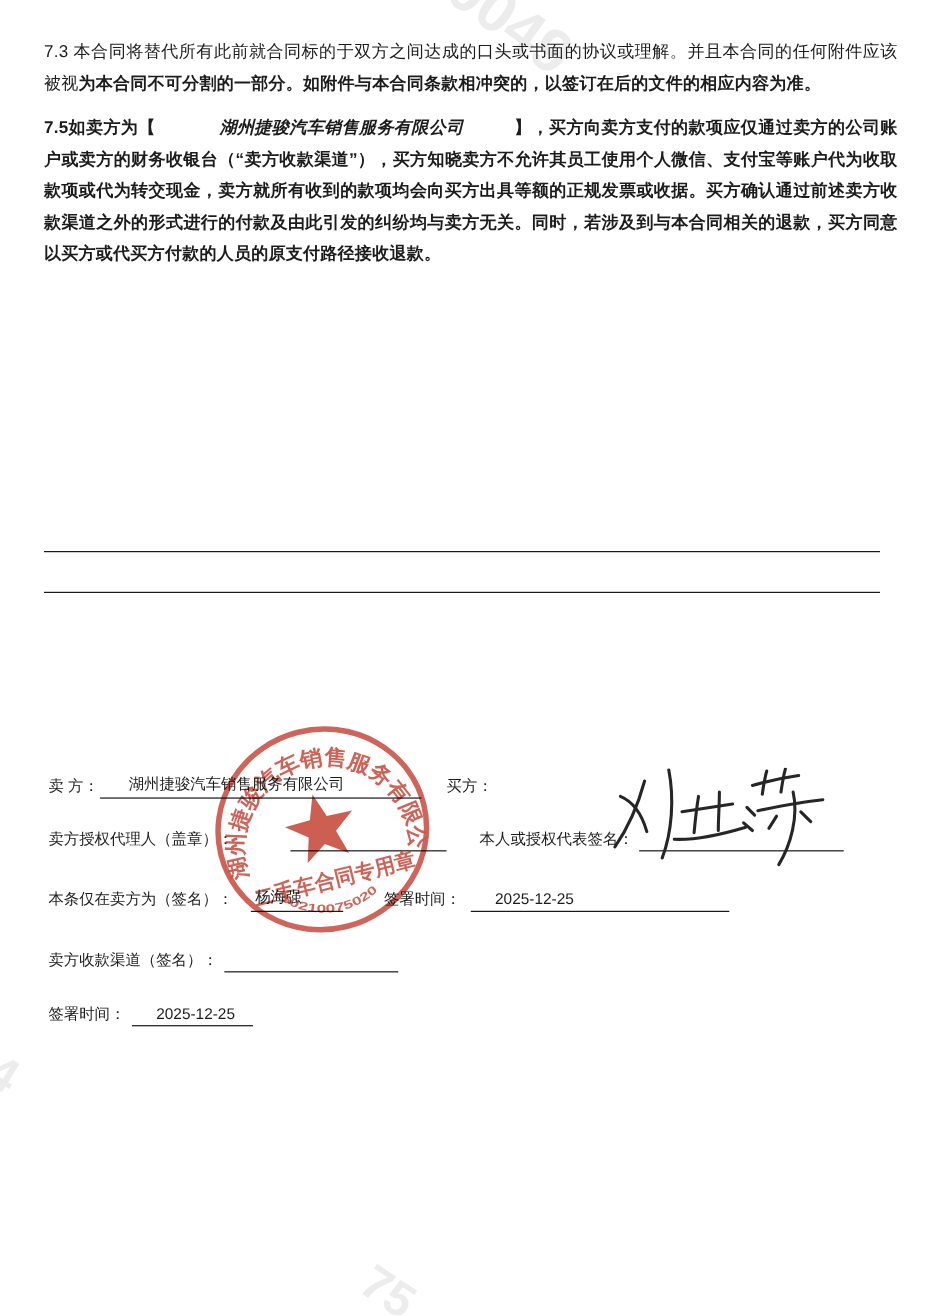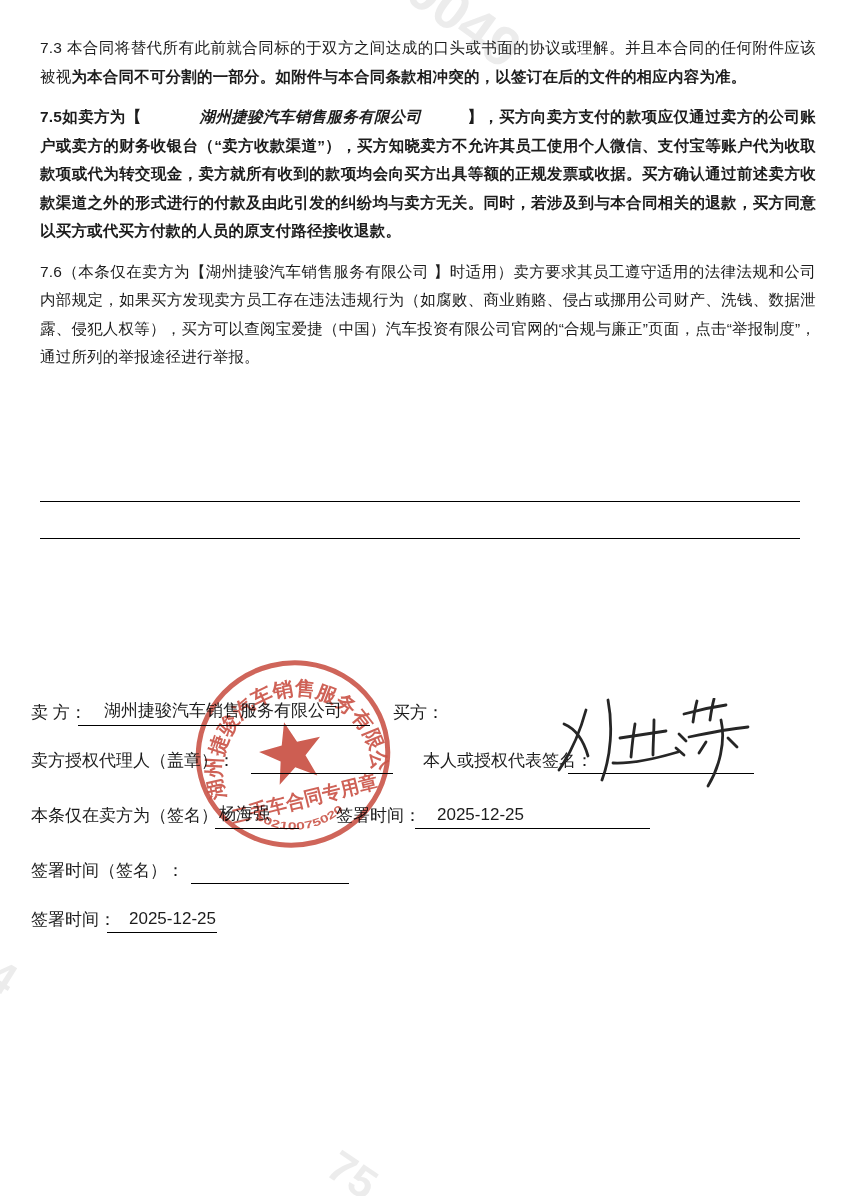--- a/index.html
+++ b/index.html
@@ -19,21 +19,21 @@
   .clause-77 { margin-top:14px; }
   .heading-8 { font-weight:700; margin-top:22px; text-align:left; }
   .company-inline { font-weight:700; font-style:italic; margin:0 46px 0 58px; }
   .filled-line {
     border-bottom:1.6px solid #000; min-height:29px; text-align:left;
   }
   .blank-line {
     position:absolute; left:40px; width:760px; height:0;
     border-bottom:1.6px solid #000;
   }
-  .sig-row { position:absolute; left:3px; width:750px; height:26px; font-size:17px; }
+  .sig-row { position:absolute; left:16px; width:750px; height:26px; font-size:14px; }
   .sig-label { position:absolute; bottom:2px; white-space:nowrap; }
   .sig-fill {
     position:absolute; bottom:0; height:26px;
     border-bottom:1.6px solid #000; white-space:nowrap;
   }
   .sig-fill span { position:absolute; bottom:3px; white-space:nowrap; }
   .seal-wrap {
     position:absolute; left:192px; top:656px; width:202px; height:196px;
     transform:rotate(-14deg); mix-blend-mode:multiply; opacity:0.87; z-index:4;
     pointer-events:none;
@@ -50,21 +50,20 @@
 </head>
 <body>
 
 <div class="wm wm1">0049</div>
 <div class="wm wm2">4</div>
 <div class="wm wm3">75</div>
 
 <div class="content">
   <p><span>7.3  本合同将替代所有此前就合同标的于双方之间达成的口头或书面的协议或理解。并且本合同的任何附件应该被视</span><span class="bold">为本合同不可分割的一部分。如附件与本合同条款相冲突的，以签订在后的文件的相应内容为准。</span></p>
   <p class="bold"><span>7.5如卖方为【</span><span class="company-inline">湖州捷骏汽车销售服务有限公司</span><span>】，买方向卖方支付的款项应仅通过卖方的公司账户或卖方的财务收银台（“卖方收款渠道”），买方知晓卖方不允许其员工使用个人微信、支付宝等账户代为收取款项或代为转交现金，卖方就所有收到的款项均会向买方出具等额的正规发票或收据。买方确认通过前述卖方收款渠道之外的形式进行的付款及由此引发的纠纷均与卖方无关。同时，若涉及到与本合同相关的退款，买方同意以买方或代买方付款的人员的原支付路径接收退款。</span></p>
-  <p>7.6（本条仅在卖方为【湖州捷骏汽车销售服务有限公司 】时适用）卖方要求其员工遵守适用的法律法规和公司内部规定，如果买方发现卖方员工存在违法违规行为（如腐败、商业贿赂、侵占或挪用公司财产、洗钱、数据泄露、侵犯人权等），买方可以查阅宝爱捷（中国）汽车投资有限公司官网的“合规与廉正”页面，点击“举报制度”，通过所列的举报途径进行举报。</p>
 </div>
 
 <div class="blank-line" style="top:501px;"></div>
 <div class="blank-line" style="top:538px;"></div>
 
 <div class="sig-row" style="top:700px;">
   <span class="sig-label" style="left:28px;">卖 方：</span>
   <span class="sig-fill" style="left:75px; width:292px;">
       <span style="left:26px;">湖州捷骏汽车销售服务有限公司</span>
     </span>
@@ -83,21 +82,21 @@
   <span class="sig-fill" style="left:212px; width:84px;">
       <span style="left:4px;">杨海强</span>
     </span>
   <span class="sig-label" style="left:333px;">签署时间：</span>
   <span class="sig-fill" style="left:412px; width:235px;">
       <span style="left:22px;">2025-12-25</span>
     </span>
 </div>
 
 <div class="sig-row" style="top:858px;">
-  <span class="sig-label" style="left:28px;">签署时间（签名）：</span>
+  <span class="sig-label" style="left:28px;">卖方收款渠道（签名）：</span>
   <span class="sig-fill" style="left:188px; width:158px;"></span>
 </div>
 
 <div class="sig-row" style="top:907px;">
   <span class="sig-label" style="left:28px;">签署时间：</span>
   <span class="sig-fill" style="left:104px; width:110px;">
       <span style="left:22px;">2025-12-25</span>
     </span>
 </div>
 

